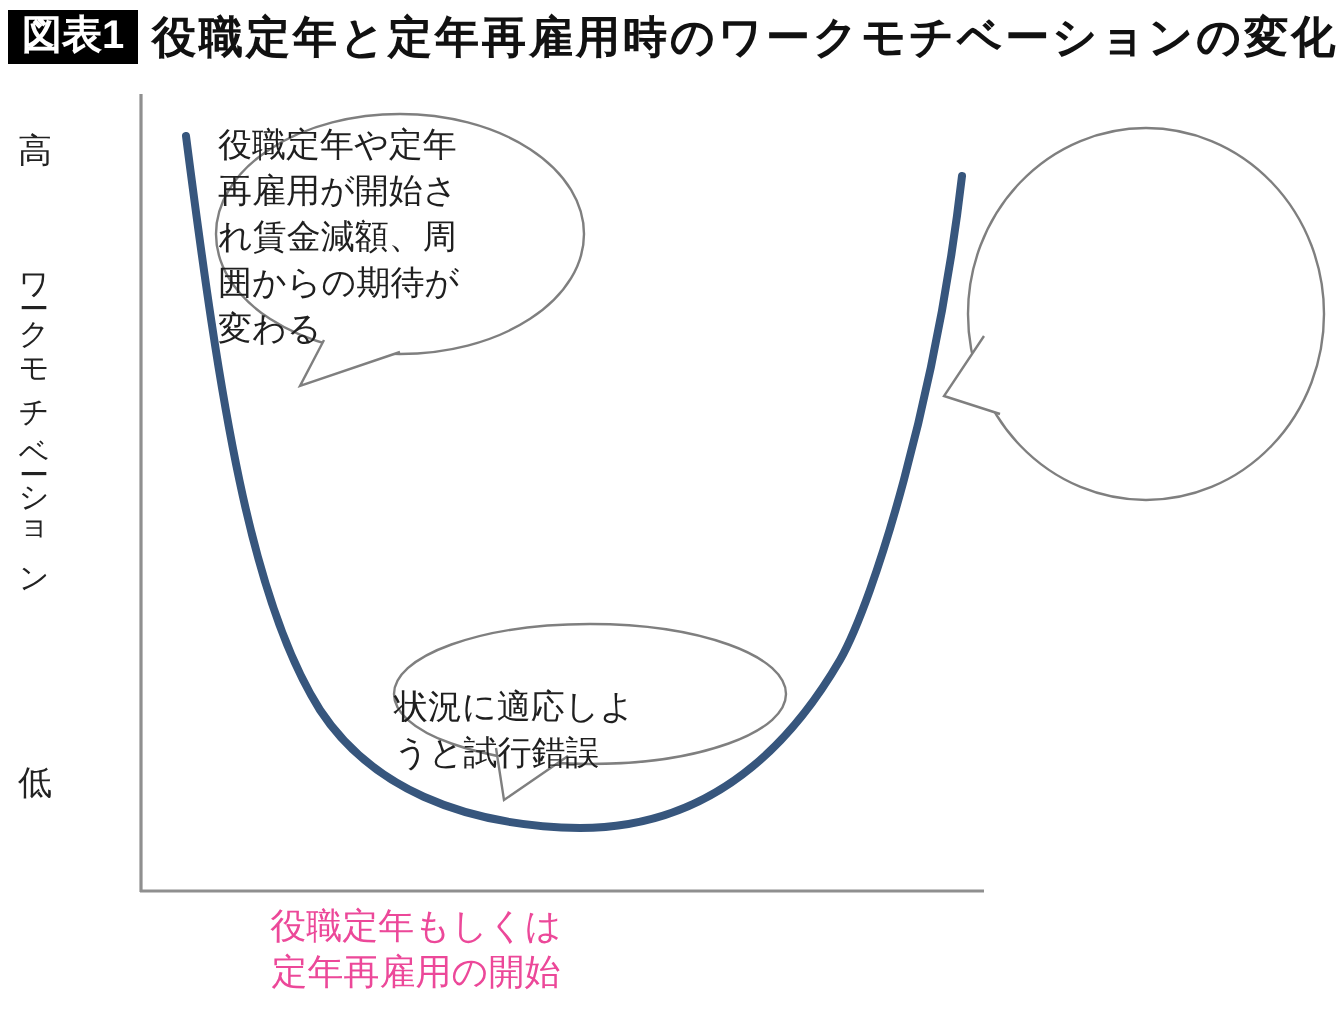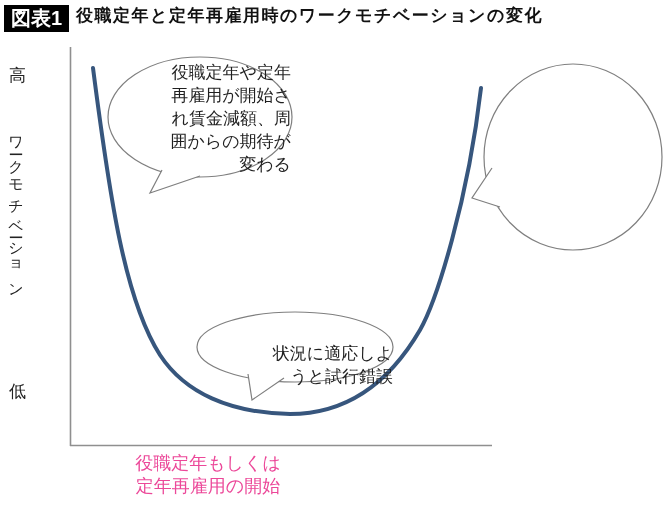--- a/index.html
+++ b/index.html
@@ -2,28 +2,28 @@
 <html><head>
 <meta charset="utf-8">
 <style>
   html,body{margin:0;padding:0;background:#ffffff;}
   body{font-family:"Liberation Sans","DejaVu Sans",sans-serif;color:#1a1a1a;}
   .stage{position:relative;width:670px;height:505px;background:#ffffff;overflow:hidden;}
   .layer{position:absolute;left:0;top:0;}
   .hdr{position:absolute;left:0;top:0;width:670px;height:40px;}
   .badge{position:absolute;left:4px;top:5px;background:#000000;color:#ffffff;
          font-size:20px;font-weight:bold;padding:2px 7px 3px 7px;line-height:22px;}
-  .title{position:absolute;left:76px;top:4px;font-size:17px;font-weight:bold;
+  .title{position:absolute;left:76px;top:4px;font-size:22px;font-weight:bold;
          letter-spacing:1.5px;color:#111111;white-space:nowrap;}
   .axis-txt{position:absolute;font-size:17px;color:#222222;}
   .y-title{position:absolute;left:6px;top:126px;font-size:15px;color:#222222;
            writing-mode:vertical-rl;text-orientation:upright;letter-spacing:3px;}
   .x-label{position:absolute;left:112px;top:452px;width:192px;text-align:center;
            font-size:18px;line-height:23px;white-space:pre-line;color:#ec4899;}
-  .bubble-txt{position:absolute;text-align:right;font-size:17px;line-height:23px;
+  .bubble-txt{position:absolute;text-align:left;font-size:17px;line-height:23px;
               white-space:pre-line;color:#1f1f1f;}
   .bt-left{left:109px;top:61px;width:182px;}
   .bt-mid{left:197px;top:326px;width:196px;margin-top:16px;}
   .bt-right{left:483px;top:92px;width:180px;line-height:24px;}
   svg{display:block;}
 </style>
 </head>
 <body>
 
 <div class="stage">

